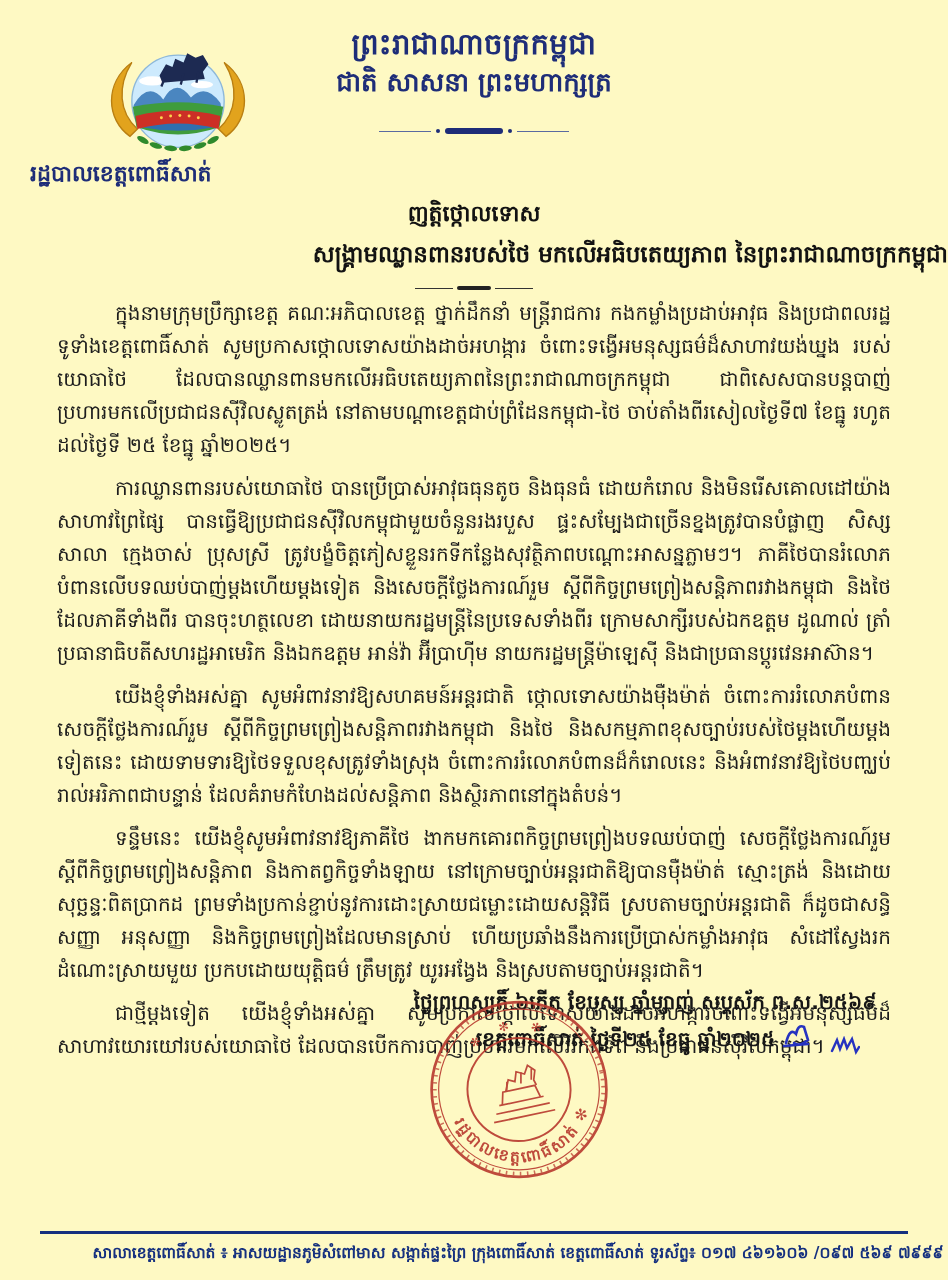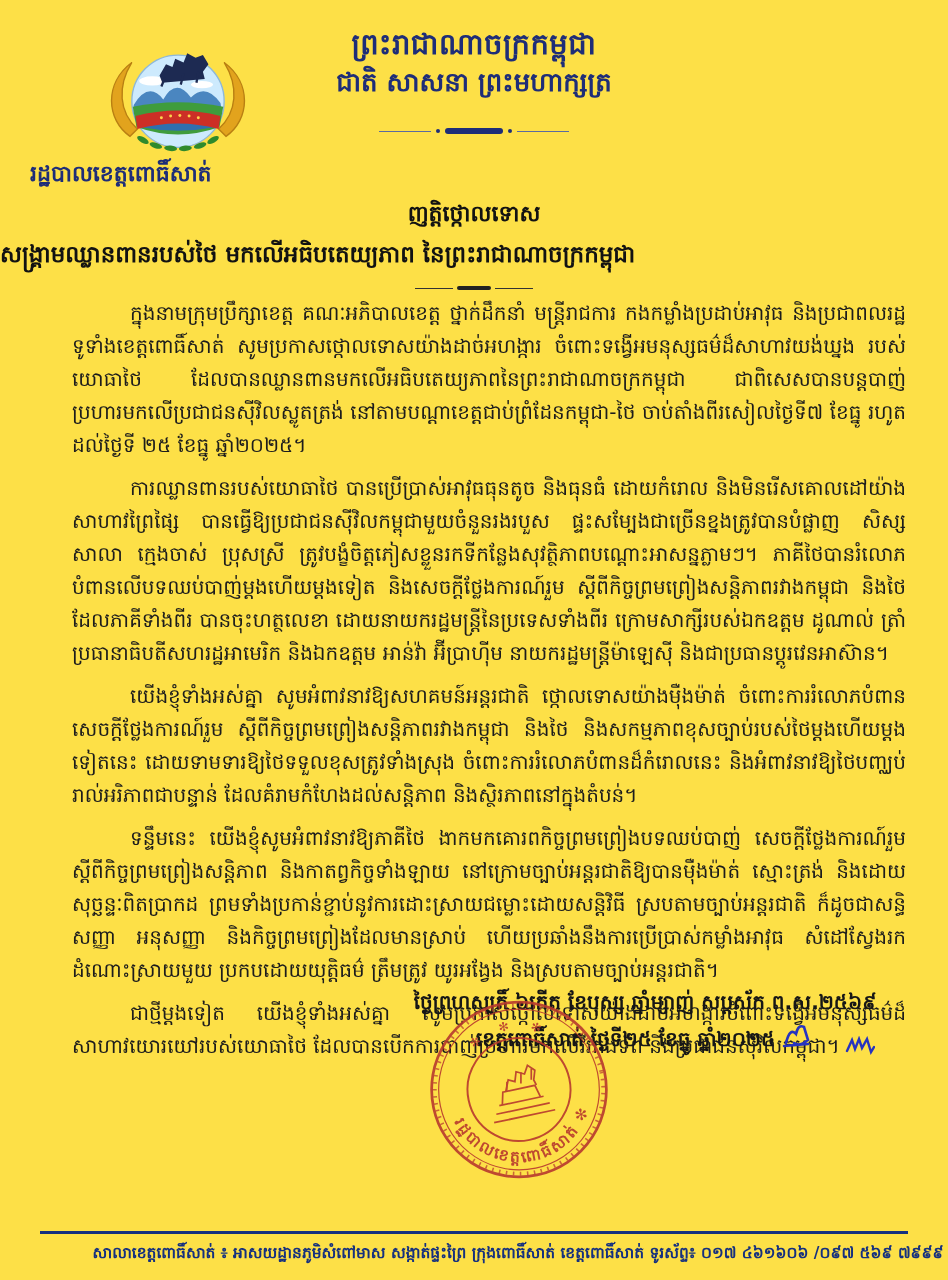--- a/index.html
+++ b/index.html
@@ -1,20 +1,20 @@
 <!DOCTYPE html>
 <html><head>
 <meta charset="utf-8">
 <style>
   html,body{margin:0;padding:0;background:#e9e9e9;}
   .page{
     position:relative;
     width:948px;height:1280px;
     margin:0 auto;
-    background:#fde047;
+    background:#fef9c3;
     overflow:hidden;
     font-family:"DejaVu Sans", sans-serif;
     color:#1c1c1c;
   }
   
   .kh-line1{
     position:absolute;top:26px;left:0;width:100%;
     text-align:center;font-size:29px;font-weight:bold;color:#1e2d78;
     letter-spacing:.5px;
   }
@@ -34,31 +34,31 @@
     position:absolute;left:30px;top:160px;width:296px;
     text-align:left;font-size:22px;font-weight:bold;color:#1e2d78;
   }
   
   .doc-title1{
     position:absolute;top:200px;left:0;width:100%;
     text-align:center;font-size:22px;font-weight:bold;color:#121212;
   }
   .doc-title2{
     position:absolute;top:240px;left:0;width:100%;
-    text-align:left;font-size:23px;font-weight:bold;color:#121212;
+    text-align:right;font-size:23px;font-weight:bold;color:#121212;
   }
   .title-divider{
     position:absolute;top:286px;left:0;width:100%;
     display:flex;justify-content:center;align-items:center;gap:4px;
   }
   .title-divider .seg{height:1px;width:38px;background:#333;}
   .title-divider .bar{width:34px;height:4px;border-radius:2px;background:#222;}
   
   .body-text{
-    position:absolute;top:297px;left:72px;width:834px;
+    position:absolute;top:297px;left:57px;width:834px;
   }
   .body-text p{
     margin:0 0 10px 0;
     font-size:20px;line-height:33px;
     text-align:justify;text-indent:58px;
     color:#1c1c1c;
   }
   .ink-mark{vertical-align:-3px;margin-left:5px;}
   
   .sign-block{

